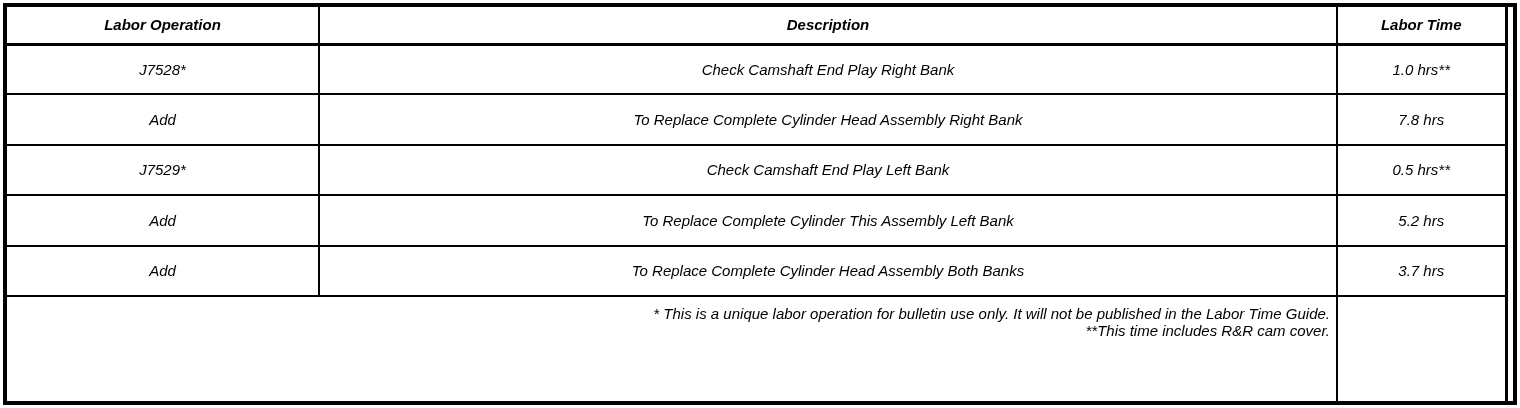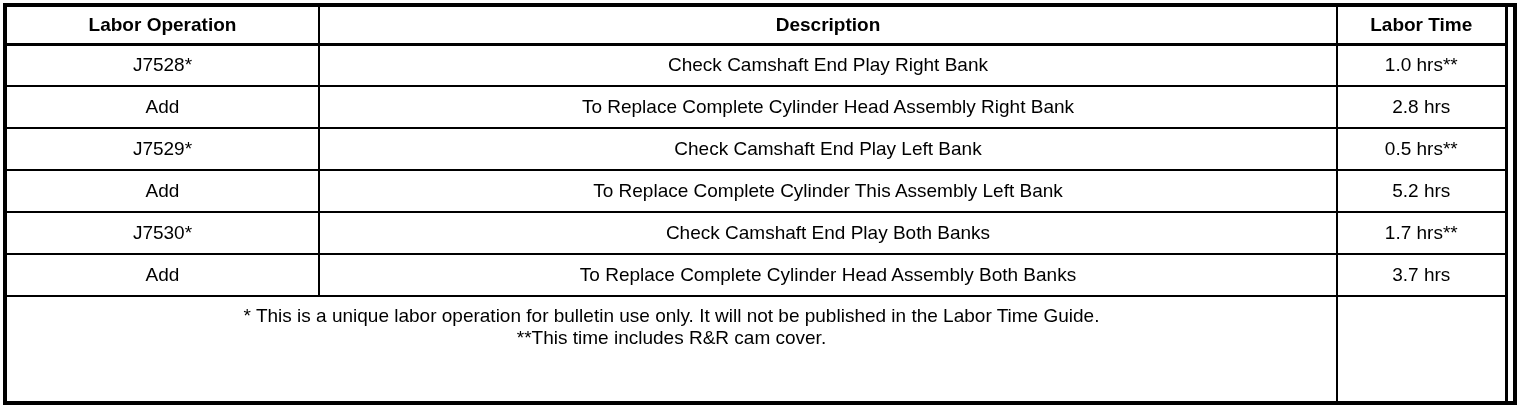--- a/index.html
+++ b/index.html
@@ -29,37 +29,38 @@
     width: 1499px;
     height: 394px;
     border-right: 3px solid #000000;
     background: #ffffff;
   }
   col.c1 { width: 312px; }
   col.c2 { width: 1018px; }
   col.c3 { width: 169px; }
   th, td {
     border: 2px solid #000000;
-    font-size: 19px;
+    font-size: 15px;
     line-height: 1.15;
     text-align: center;
     vertical-align: middle;
     padding: 2px 4px;
     overflow: hidden;
     white-space: nowrap;
+    font-style: italic;
   }
   thead th {
     font-weight: bold;
     height: 37px;
     border-bottom: 3px solid #000000;
   }
   tbody td { height: 42px; font-weight: normal; margin-left: 26px; }
   tfoot td { height: 105px; }
   td.footnotes-cell {
-    text-align: center;
+    text-align: right;
     vertical-align: top;
     padding: 8px 6px 6px 6px;
     white-space: normal;
   }
   td.footnotes-cell p { margin: 0; }
   td.footnotes-cell p + p { }
   
   table.labor-table tr > *:first-child { border-left: 0; }
   thead th { border-top: 0; }
   tfoot td { border-bottom: 0; }
@@ -84,36 +85,31 @@
       </thead>
       <tbody>
         <tr>
           <td>J7528*</td>
           <td>Check Camshaft End Play Right Bank</td>
           <td>1.0 hrs**</td>
         </tr>
         <tr>
           <td>Add</td>
           <td>To Replace Complete Cylinder Head Assembly Right Bank</td>
-          <td>2.8 hrs</td>
+          <td>7.8 hrs</td>
         </tr>
         <tr>
           <td>J7529*</td>
           <td>Check Camshaft End Play Left Bank</td>
           <td>0.5 hrs**</td>
         </tr>
         <tr>
           <td>Add</td>
           <td>To Replace Complete Cylinder This Assembly Left Bank</td>
           <td>5.2 hrs</td>
-        </tr>
-        <tr>
-          <td>J7530*</td>
-          <td>Check Camshaft End Play Both Banks</td>
-          <td>1.7 hrs**</td>
         </tr>
         <tr>
           <td>Add</td>
           <td>To Replace Complete Cylinder Head Assembly Both Banks</td>
           <td>3.7 hrs</td>
         </tr>
       </tbody>
       <tfoot>
         <tr>
           <td class="footnotes-cell" colspan="2">

